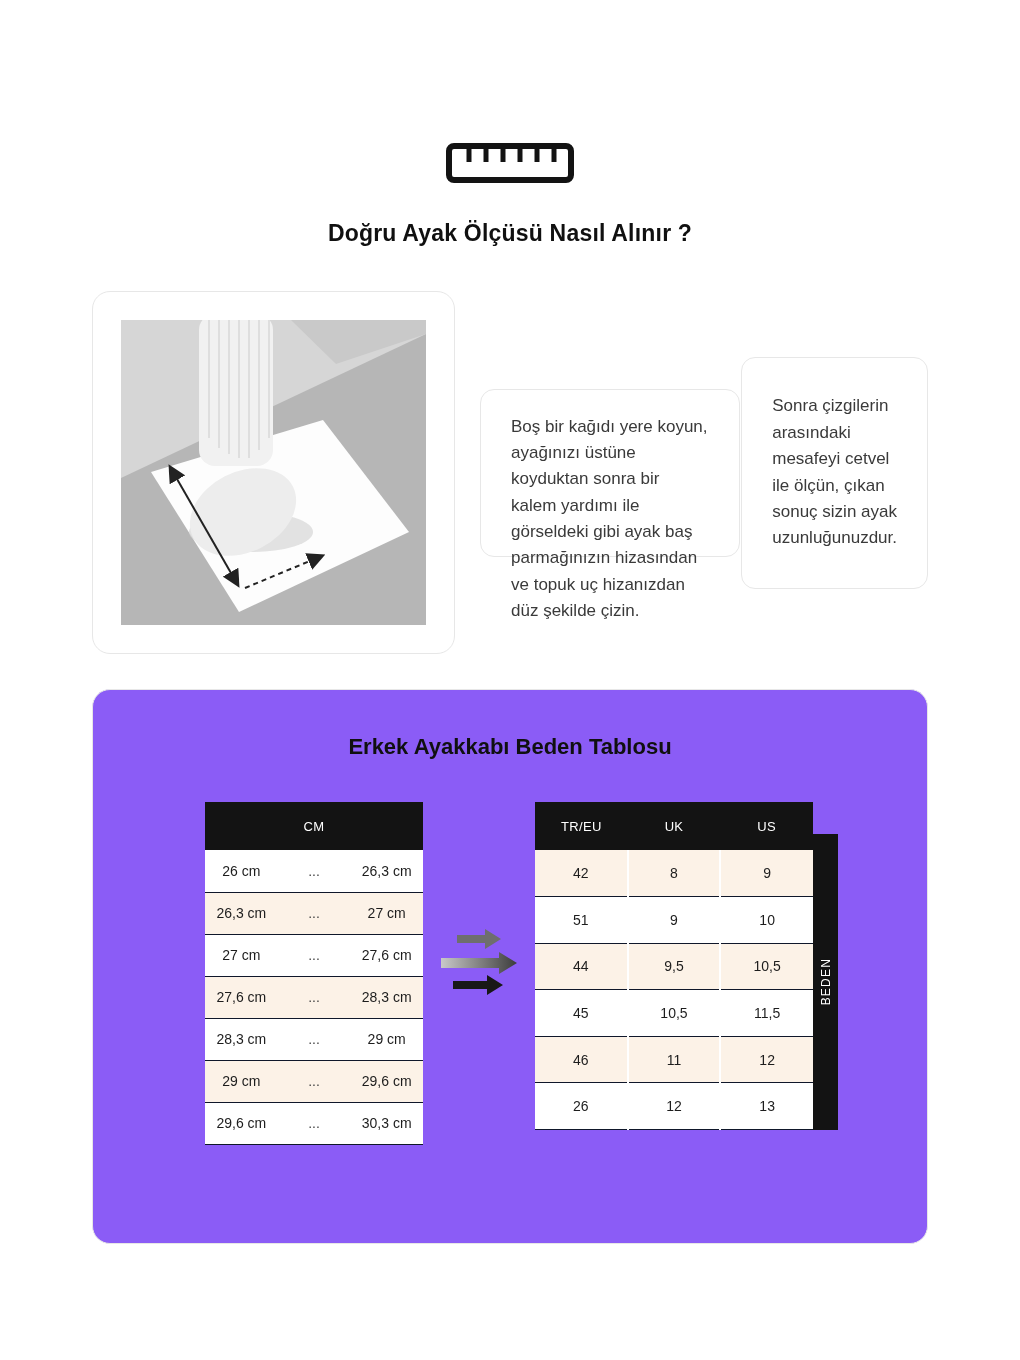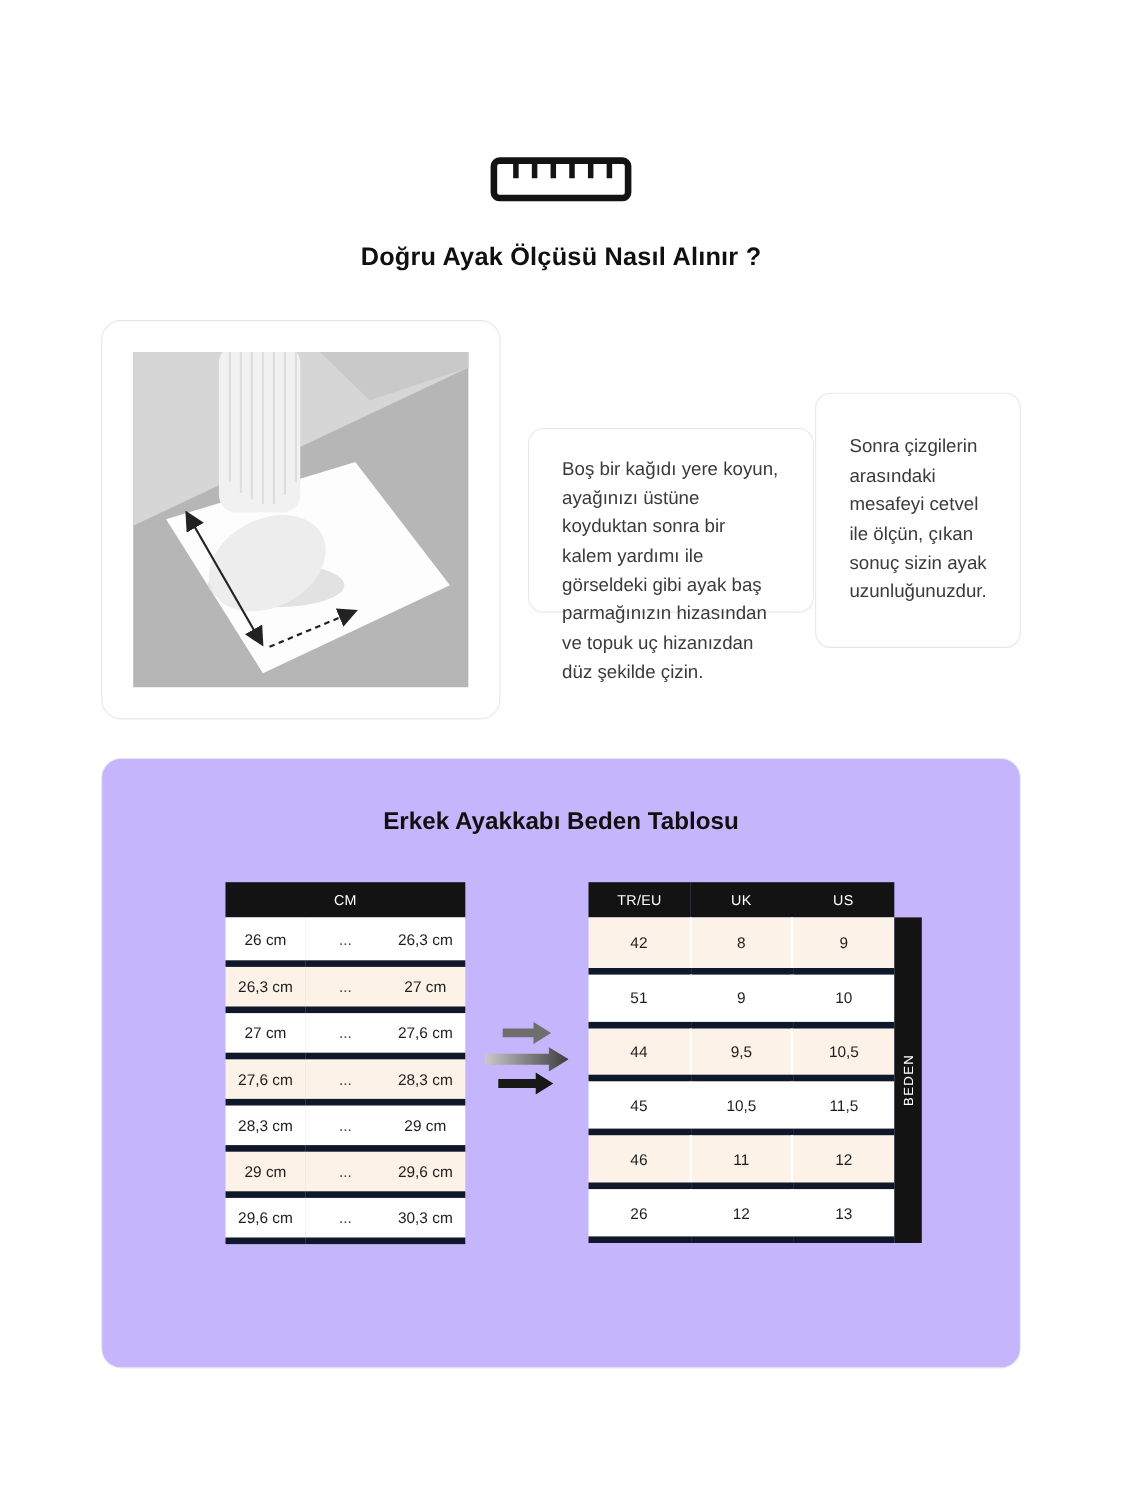--- a/index.html
+++ b/index.html
@@ -49,50 +49,50 @@
   .step-card.step1 { height:168px; }
   .step-card.step2 { height:232px; display:flex; align-items:center; }
 
   
   .table-card {
     margin-top:35px;
     height:555px;
     border:1px solid #e7e7e7;
     border-radius:18px;
     padding-top:44px;
-    background:#c4b5fd;
+    background:#8b5cf6;
   }
   h2.table-title {
     text-align:center;
     font-size:22px;
     font-weight:700;
     color:#101010;
   }
   .tables {
     display:flex;
     align-items:flex-start;
     margin-top:42px;
     padding-left:112px;
   }
   table { border-collapse:collapse; table-layout:fixed; }
   th {
     background:#131313;
     color:#ffffff;
     font-size:13px;
     font-weight:400;
-    height:32px;
+    height:48px;
     letter-spacing:.3px;
   }
   td {
     height:42px;
     text-align:center;
     vertical-align:middle;
     font-size:14px;
     color:#1d1d1d;
-    border-bottom:6px solid #0f172a;
+    border-bottom:1px solid #0f172a;
     background:#ffffff;
   }
   tr.alt td { background:#fcf2e7; }
 
   .cm-table { width:218px; }
   .cm-table .c-from { width:92px; }
   .cm-table .c-sep  { width:34px; color:#444; }
   .cm-table .c-to   { width:92px; }
 
   .arrows { flex:none; margin:126px 10px 0 16px; }

